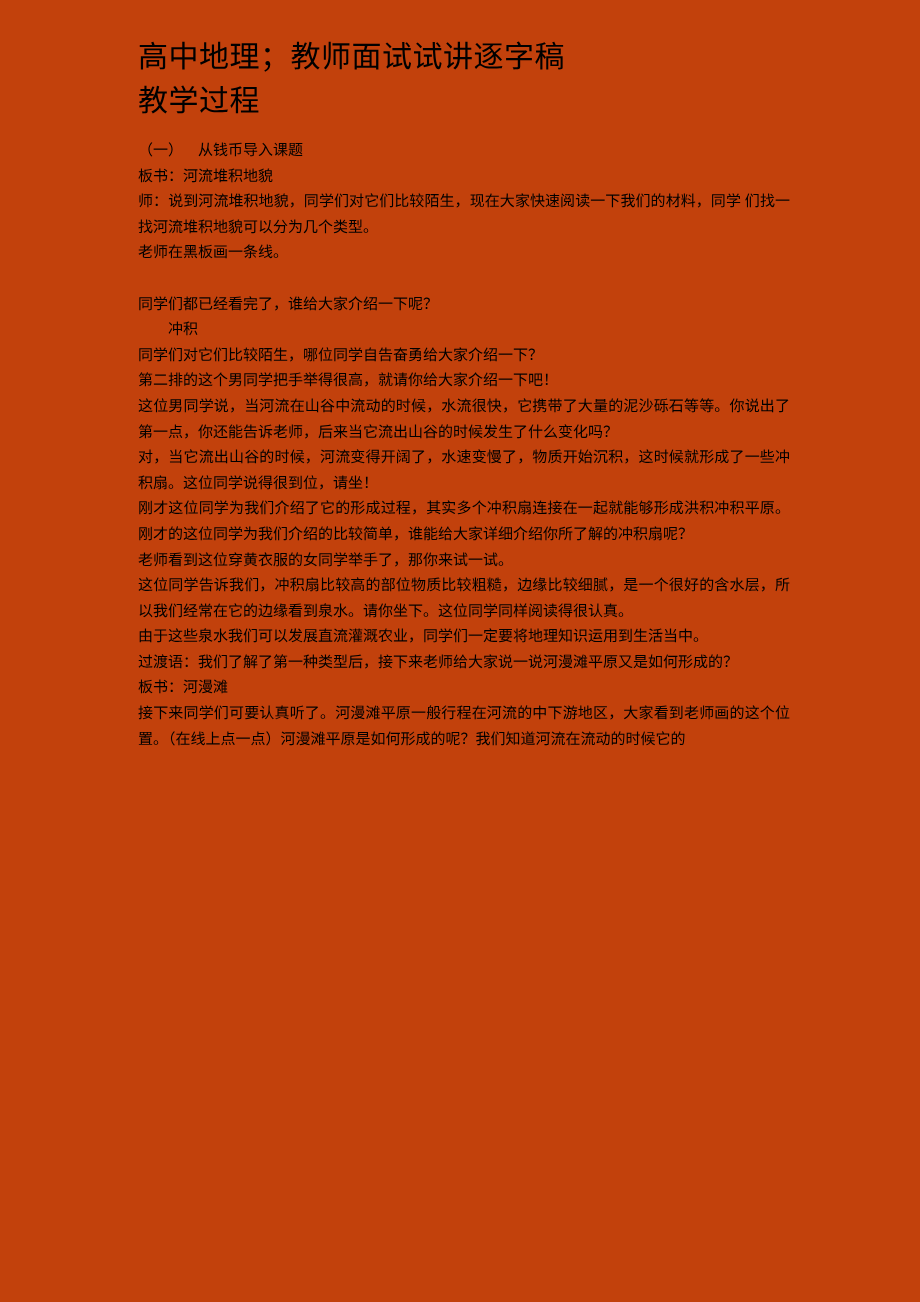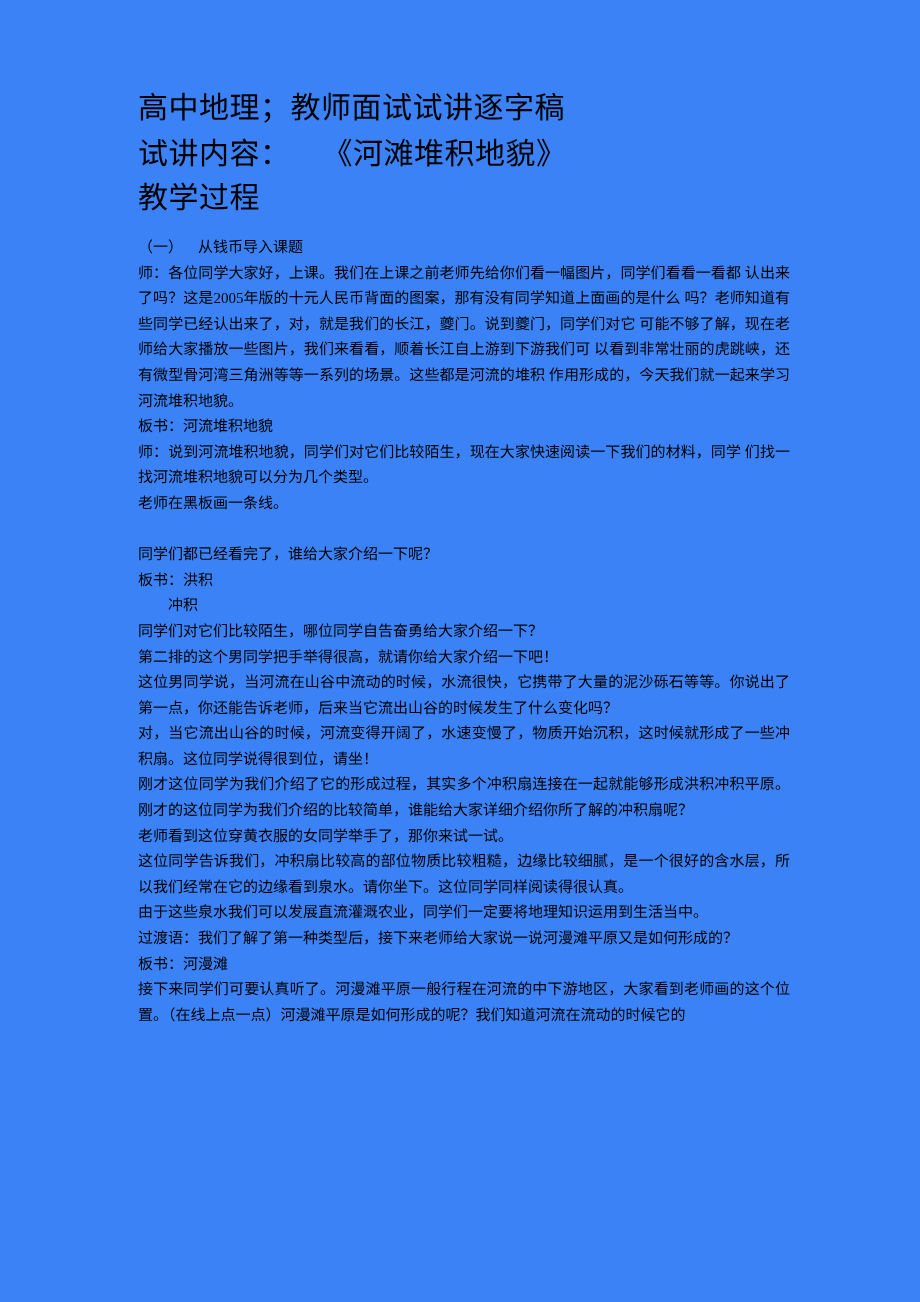--- a/index.html
+++ b/index.html
@@ -14,22 +14,22 @@
     overflow: hidden;
     font-family: "Liberation Serif", "DejaVu Serif", serif;
     color: #000000;
     -webkit-font-smoothing: antialiased;
   }
   .page {
     position: relative;
     width: 920px;
     height: 1302px;
     box-sizing: border-box;
-    padding: 85px 130px 0 138px;
-    background: #3b82f6;
+    padding: 34px 130px 0 138px;
+    background: #c2410c;
   }
   .doc-title {
     font-size: 30px;
     line-height: 46px;
     letter-spacing: 0.5px;
     white-space: pre;
     margin: 0;
     font-weight: normal;
   }
   .doc-title.t1 { margin-bottom: 0px; }
@@ -70,43 +70,40 @@
     text-align-last: left;
   }
 </style>
 </head>
 <body>
 
 <div class="page">
 
   <h1 class="doc-title t1">高中地理；教师面试试讲逐字稿</h1>
 
-  <h1 class="doc-title t2">试讲内容：    《河滩堆积地貌》</h1>
 
   <h1 class="doc-title t3">教学过程</h1>
 
   <div class="body-block">
 
     <div class="line indent-head">（一）    从钱币导入课题</div>
 
-    <p class="para j">师：各位同学大家好，上课。我们在上课之前老师先给你们看一幅图片，同学们看看一看都 认出来了吗？这是2005年版的十元人民币背面的图案，那有没有同学知道上面画的是什么 吗？老师知道有些同学已经认出来了，对，就是我们的长江，夔门。说到夔门，同学们对它 可能不够了解，现在老师给大家播放一些图片，我们来看看，顺着长江自上游到下游我们可 以看到非常壮丽的虎跳峡，还有微型骨河湾三角洲等等一系列的场景。这些都是河流的堆积 作用形成的，今天我们就一起来学习河流堆积地貌。</p>
 
     <p class="para">板书：河流堆积地貌</p>
 
 
     <p class="para j">师：说到河流堆积地貌，同学们对它们比较陌生，现在大家快速阅读一下我们的材料，同学 们找一找河流堆积地貌可以分为几个类型。</p>
 
     <p class="para">老师在黑板画一条线。</p>
 
     <div class="line blank"></div>
 
     <p class="para">同学们都已经看完了，谁给大家介绍一下呢？</p>
 
 
-    <p class="para">板书：洪积</p>
 
     <div class="line indent-sub">        冲积</div>
 
     <p class="para">同学们对它们比较陌生，哪位同学自告奋勇给大家介绍一下？</p>
 
     <p class="para">第二排的这个男同学把手举得很高，就请你给大家介绍一下吧！</p>
 
     <p class="para j">这位男同学说，当河流在山谷中流动的时候，水流很快，它携带了大量的泥沙砾石等等。你说出了第一点，你还能告诉老师，后来当它流出山谷的时候发生了什么变化吗？</p>
 
     <p class="para j">对，当它流出山谷的时候，河流变得开阔了，水速变慢了，物质开始沉积，这时候就形成了一些冲积扇。这位同学说得很到位，请坐！</p>

